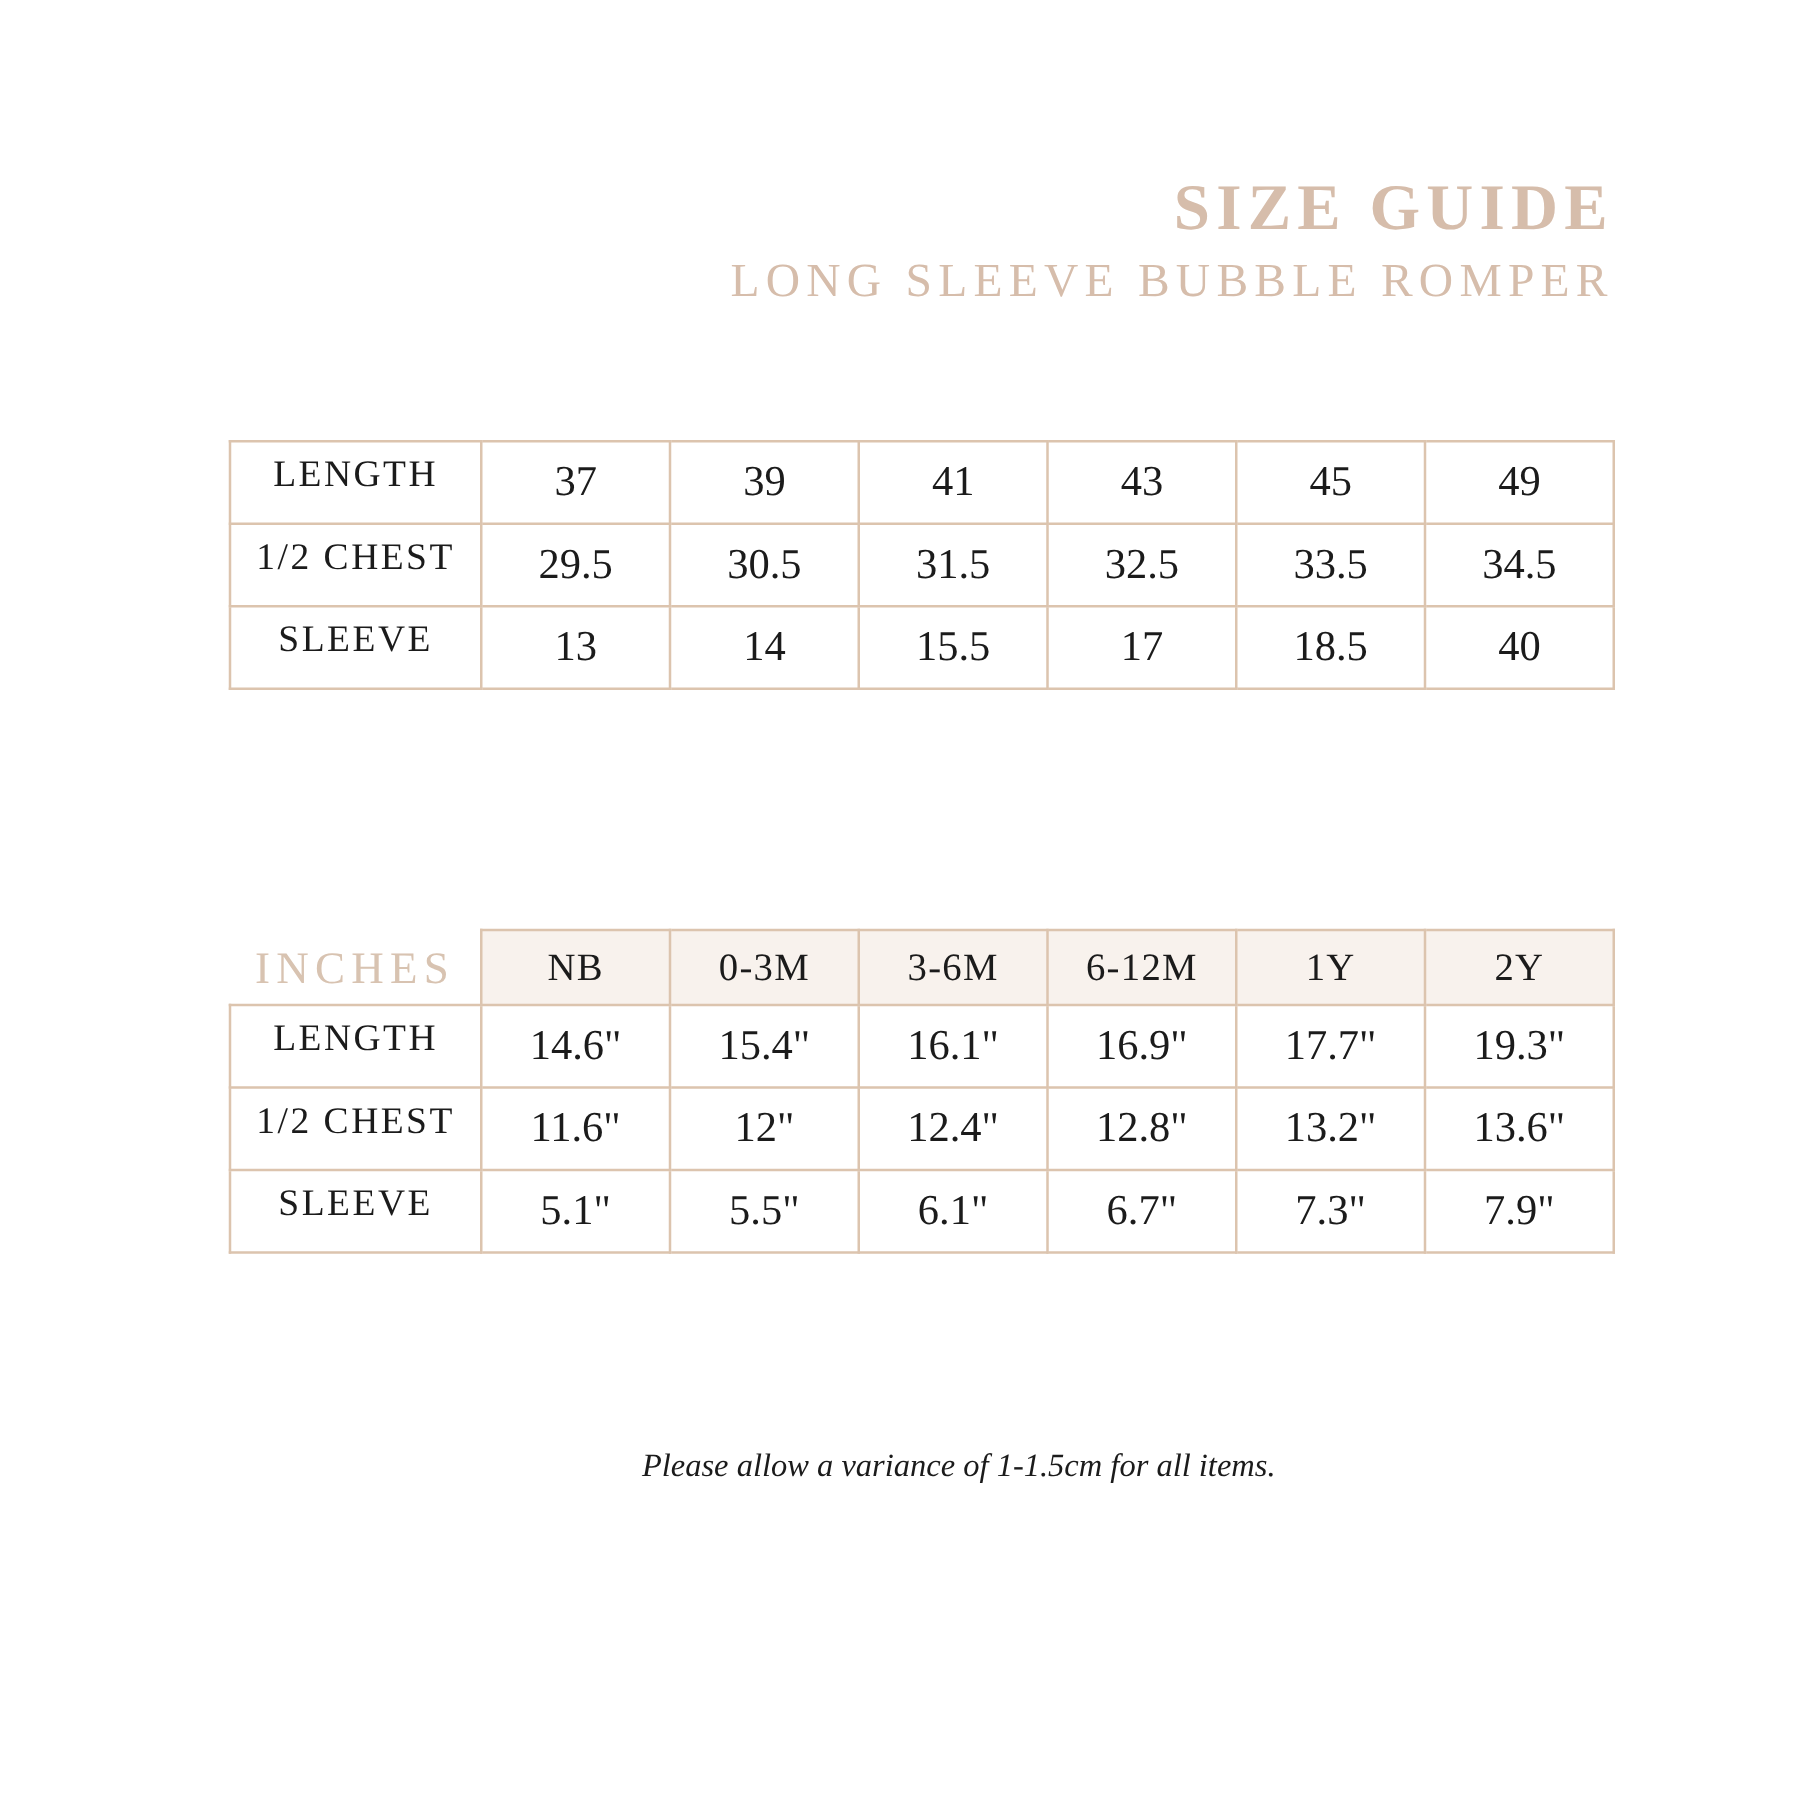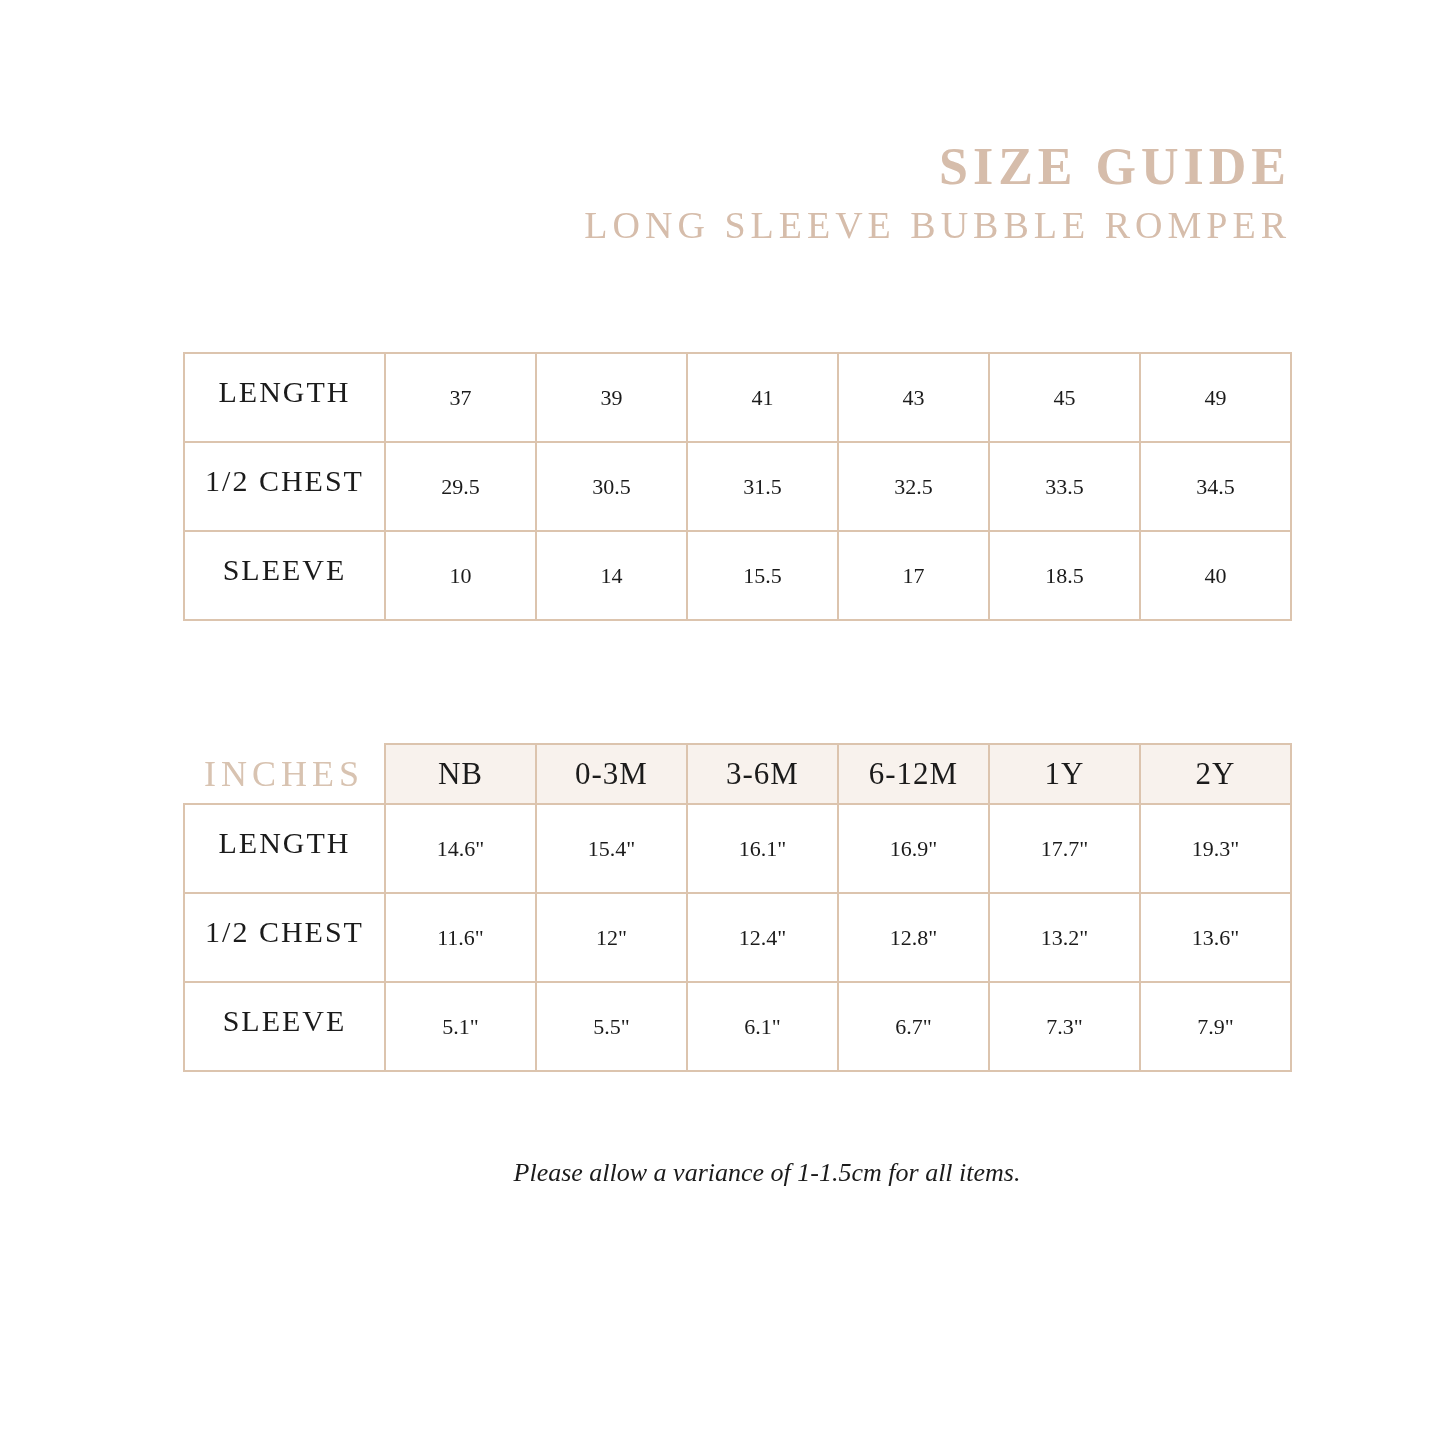--- a/index.html
+++ b/index.html
@@ -49,21 +49,21 @@
   .table-block.t1 { top: 352px; }
   .table-block.t2 { top: 743px; }
   table.size-table {
     border-collapse: collapse;
     table-layout: fixed;
     width: 1107px;
   }
   col.c-label { width: 201px; }
   col.c-data  { width: 151px; }
   tr.head-row { height: 60px; }
-  tr.body-row { height: 89px; }
+  tr.body-row { height: 66px; }
   .size-table th, .size-table td {
     text-align: center;
     vertical-align: middle;
   }
   td.unit-cell {
     border: none;
     background: transparent;
     color: var(--unit-tan);
     font-size: 36px;
     letter-spacing: 5px;
@@ -79,21 +79,21 @@
   td.row-label {
     border: 2px solid var(--table-border);
     background: var(--background);
     font-size: 30px;
     letter-spacing: 2px;
     padding-bottom: 12px;
   }
   td.val {
     border: 2px solid var(--table-border);
     background: var(--background);
-    font-size: 22px;
+    font-size: 34px;
   }
   .note {
     position: absolute;
     top: 1122px;
     left: 213px;
     width: 1108px;
     text-align: center;
     font-style: italic;
     font-size: 26px;
     color: var(--text);
@@ -135,21 +135,21 @@
         <td class="row-label">1/2 CHEST</td>
         <td class="val">29.5</td>
         <td class="val">30.5</td>
         <td class="val">31.5</td>
         <td class="val">32.5</td>
         <td class="val">33.5</td>
         <td class="val">34.5</td>
       </tr>
       <tr class="body-row">
         <td class="row-label">SLEEVE</td>
-        <td class="val">10</td>
+        <td class="val">13</td>
         <td class="val">14</td>
         <td class="val">15.5</td>
         <td class="val">17</td>
         <td class="val">18.5</td>
         <td class="val">40</td>
       </tr>
     </tbody>
       </table>
   </div>
 

